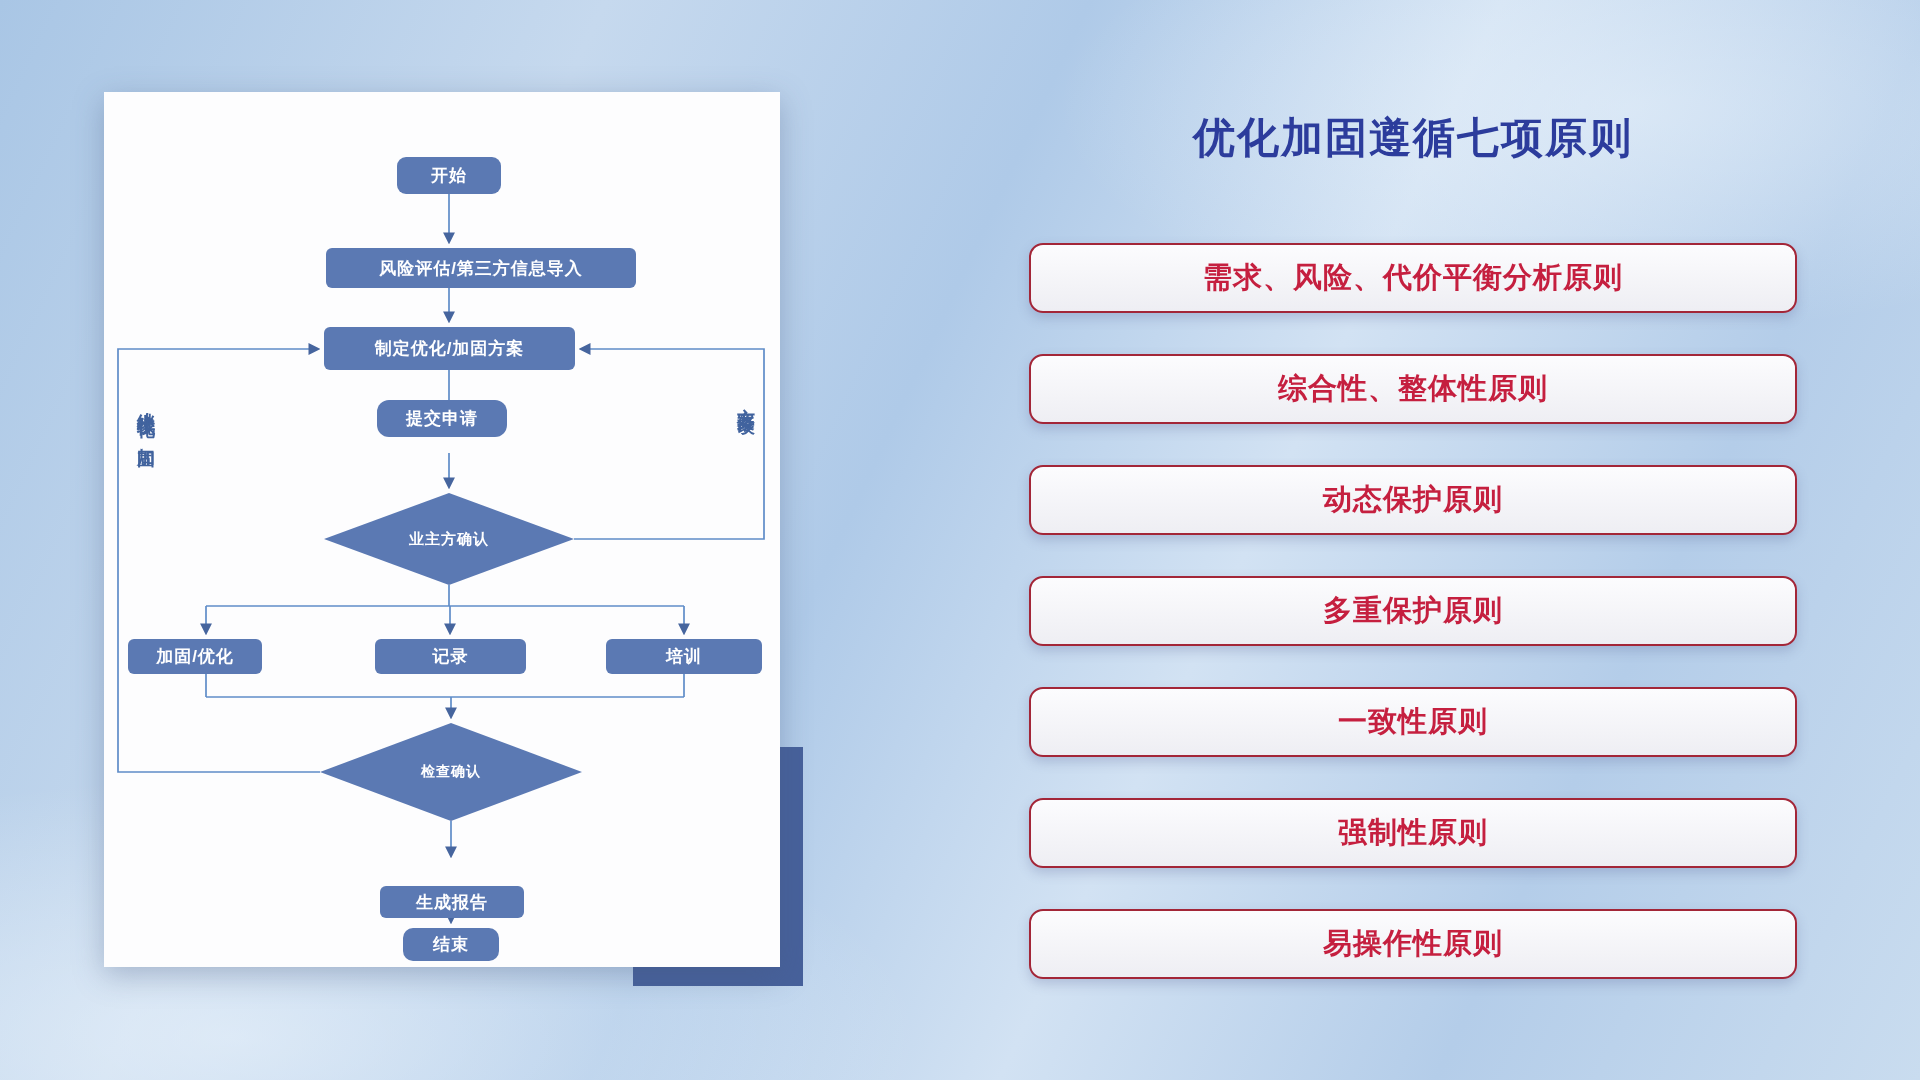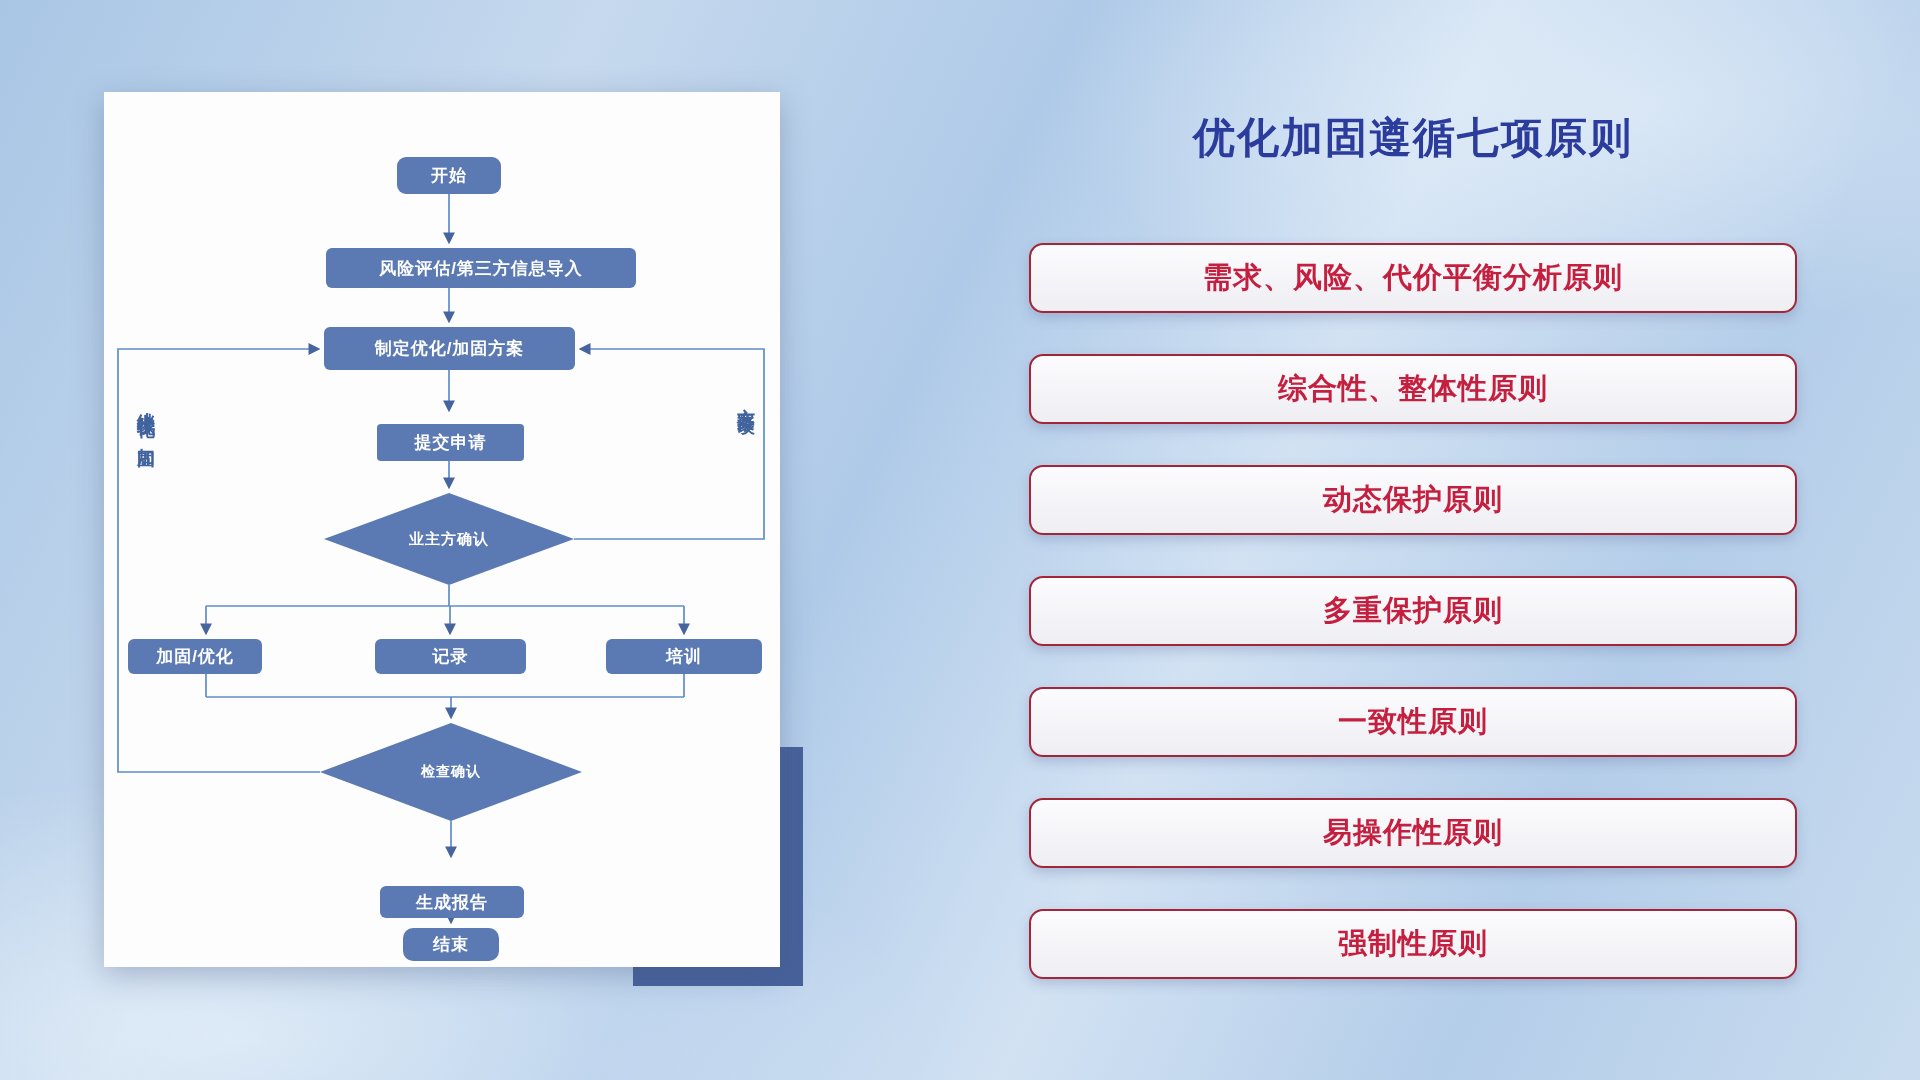--- a/index.html
+++ b/index.html
@@ -106,21 +106,21 @@
         <path d="M216,680 H14 V257 H214" marker-end="url(#arrow)"></path>
       </g>
     </svg>
 
     <div class="fc-node" style="left:293px;top:65px;width:104px;height:37px;border-radius:9px;">开始</div>
 
     <div class="fc-node" style="left:190px;top:156px;width:310px;height:40px;border-radius:6px;margin-left:32px;">风险评估/第三方信息导入</div>
 
     <div class="fc-node" style="left:220px;top:235px;width:251px;height:43px;border-radius:6px;">制定优化/加固方案</div>
 
-    <div class="fc-node" style="left:273px;top:332px;width:147px;height:37px;border-radius:4px;">提交申请</div>
+    <div class="fc-node" style="left:273px;top:308px;width:130px;height:37px;border-radius:12px;">提交申请</div>
 
     <div class="fc-diamond" style="left:220px;top:401px;width:250px;height:92px;font-size:15px;">业主方确认</div>
 
     <div class="fc-node" style="left:24px;top:547px;width:134px;height:35px;border-radius:6px;">加固/优化</div>
 
     <div class="fc-node" style="left:271px;top:547px;width:151px;height:35px;border-radius:6px;">记录</div>
 
     <div class="fc-node" style="left:502px;top:547px;width:156px;height:35px;border-radius:6px;">培训</div>
 
     <div class="fc-diamond" style="left:216px;top:631px;width:262px;height:98px;font-size:14px;">检查确认</div>
@@ -147,20 +147,20 @@
     <div class="principle-box">
       <span class="principle-label">动态保护原则</span>
     </div>
     <div class="principle-box">
       <span class="principle-label">多重保护原则</span>
     </div>
     <div class="principle-box">
       <span class="principle-label">一致性原则</span>
     </div>
     <div class="principle-box">
-      <span class="principle-label">易操作性原则</span>
+      <span class="principle-label">强制性原则</span>
     </div>
     <div class="principle-box">
-      <span class="principle-label">强制性原则</span>
+      <span class="principle-label">易操作性原则</span>
     </div>
   </div>
 
 </div>
 
 </body></html>

